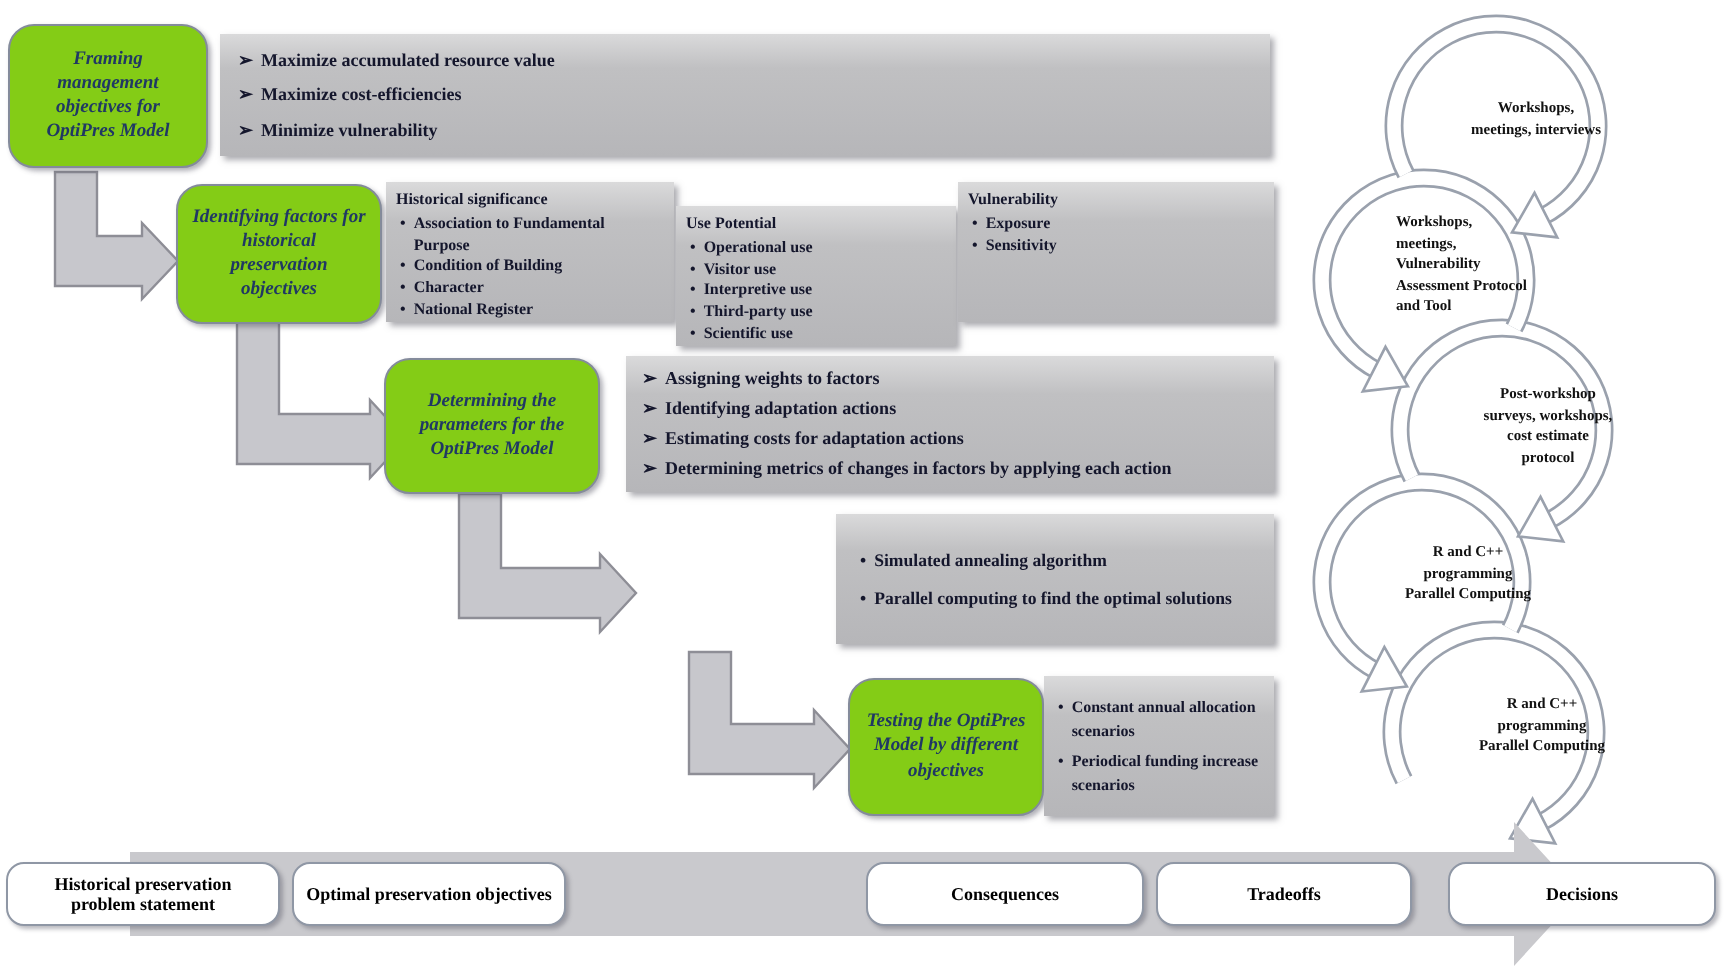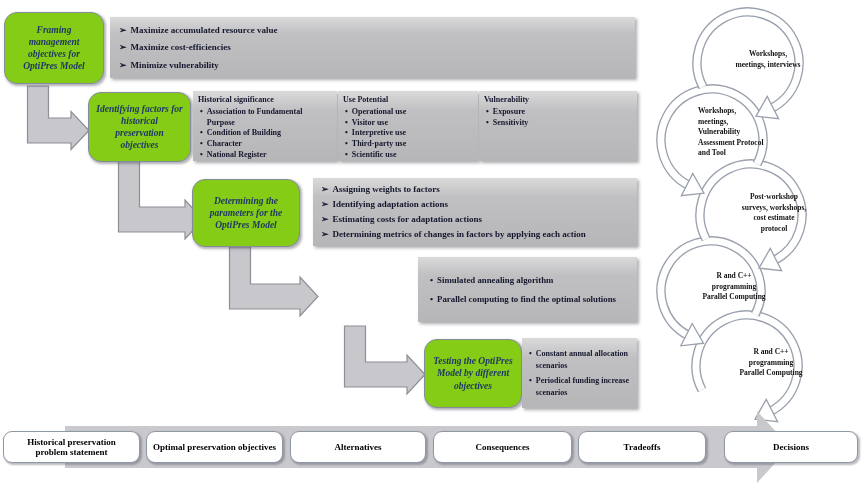--- a/index.html
+++ b/index.html
@@ -109,21 +109,21 @@
     <div class="row">
         <span class="mk">•</span>
         <span>Character</span>
       </div>
     <div class="row">
         <span class="mk">•</span>
         <span>National Register</span>
       </div>
   </div>
 
-  <div class="panel p-fac" style="left:338px;width:140px;">
+  <div class="panel p-fac" style="left:338px;width:140px;margin-top:12px;">
     <div class="hdr">Use Potential</div>
     <div class="row">
         <span class="mk">•</span>
         <span>Operational use</span>
       </div>
     <div class="row">
         <span class="mk">•</span>
         <span>Visitor use</span>
       </div>
     <div class="row">
@@ -216,18 +216,17 @@
     <span>Parallel Computing</span>
   </div>
   <div class="clabel" style="left:701px;top:347px;width:96px;">
     <span>R and C++</span>
     <span>programming</span>
     <span>Parallel Computing</span>
   </div>
 
   <div class="dbox" style="left:3px;width:137px;">Historical preservation problem statement</div>
   <div class="dbox" style="left:146px;width:137px;">Optimal preservation objectives</div>
-  <div class="dbox" style="left:290px;width:136px;">Alternatives</div>
   <div class="dbox" style="left:433px;width:139px;text-align:right;">Consequences</div>
   <div class="dbox" style="left:578px;width:128px;">Tradeoffs</div>
   <div class="dbox" style="left:724px;width:134px;">Decisions</div>
 
 </div>
 
 </body></html>

